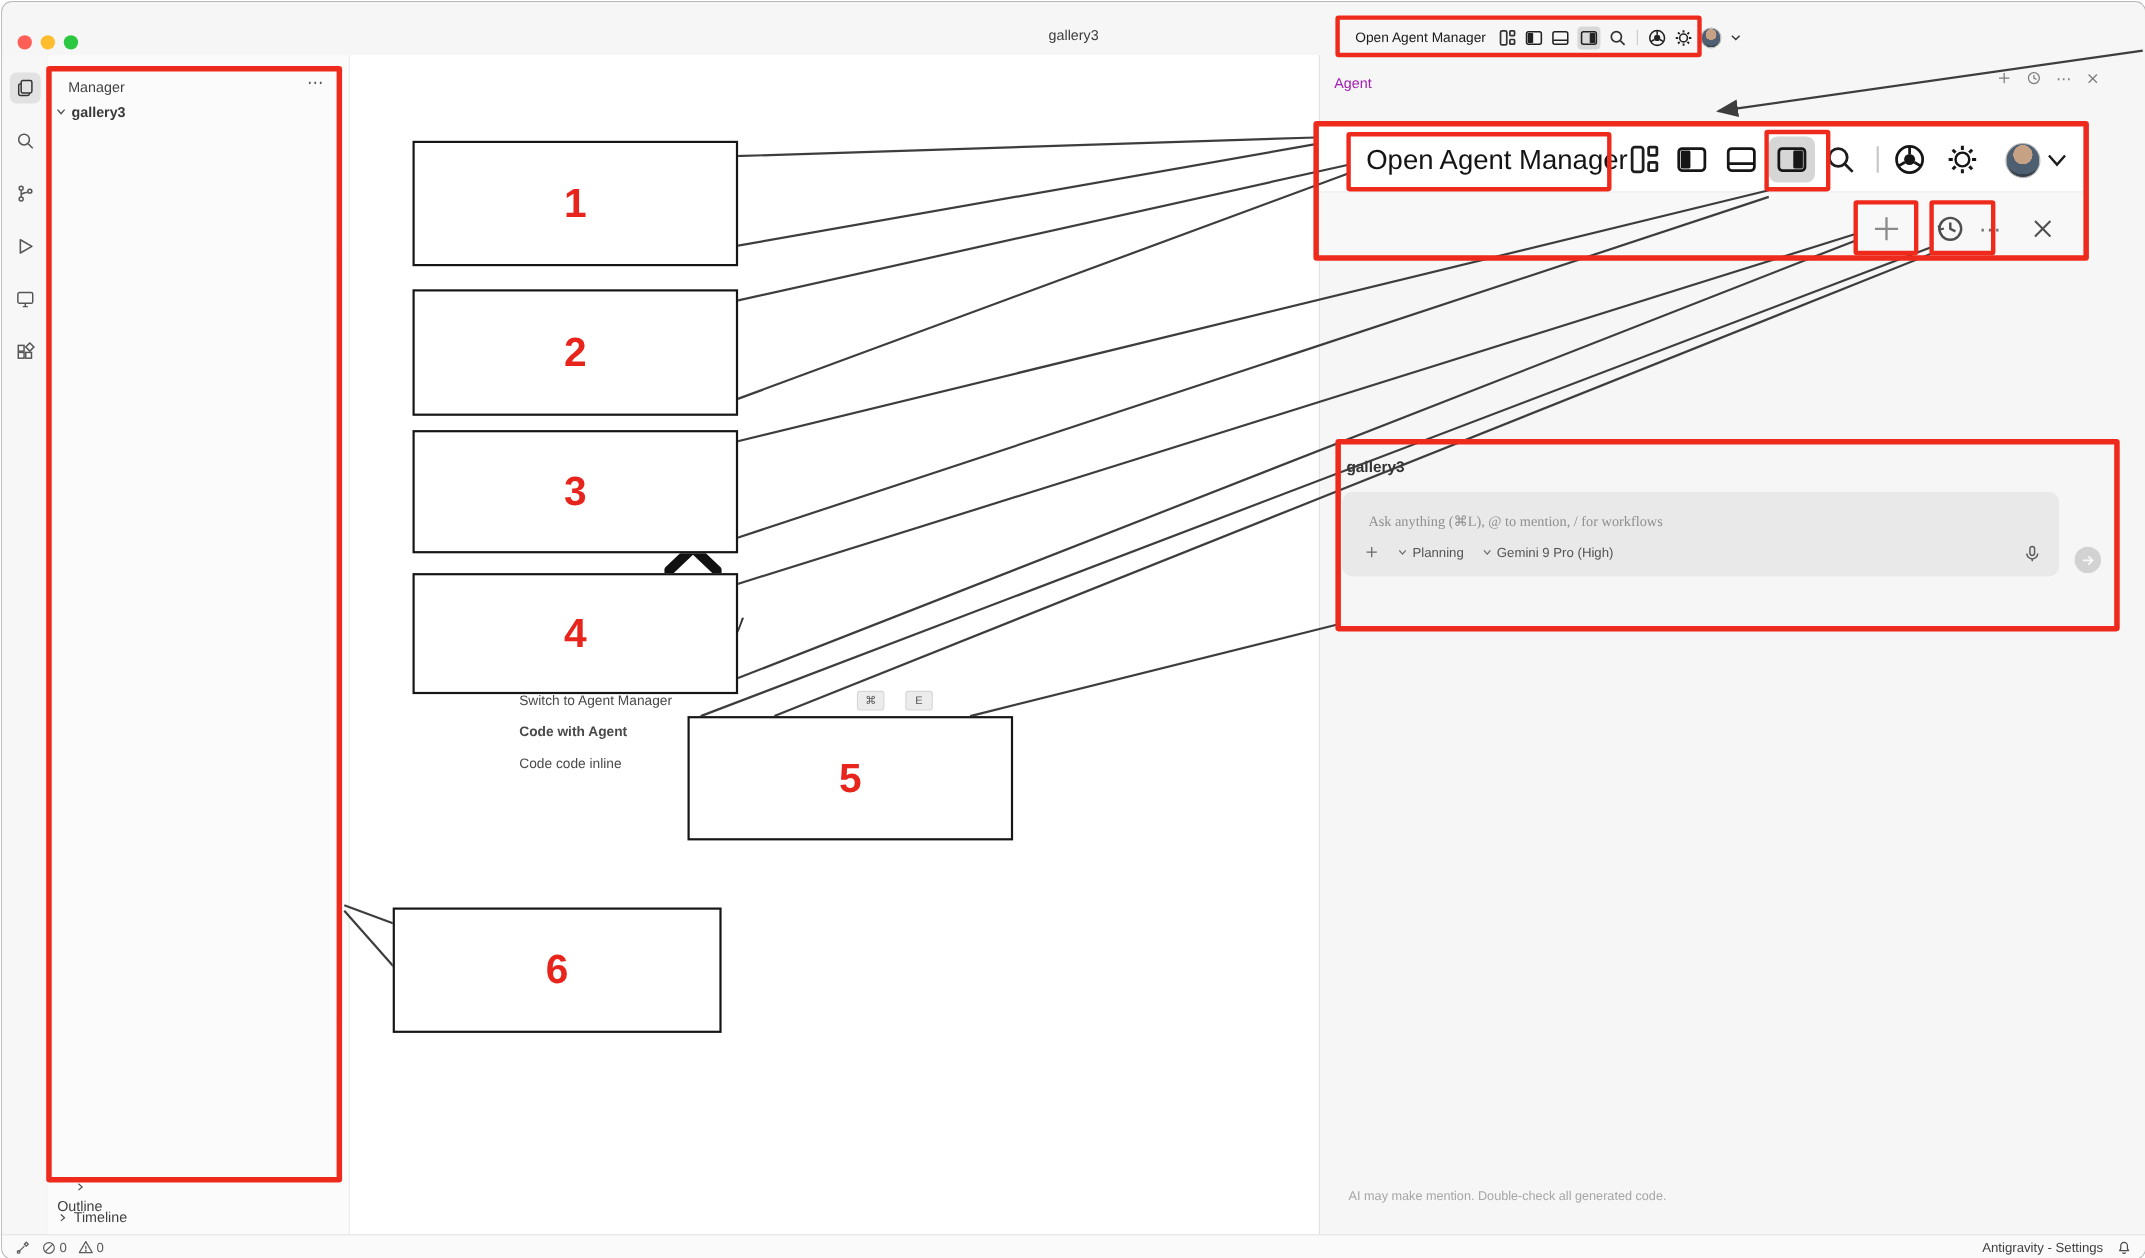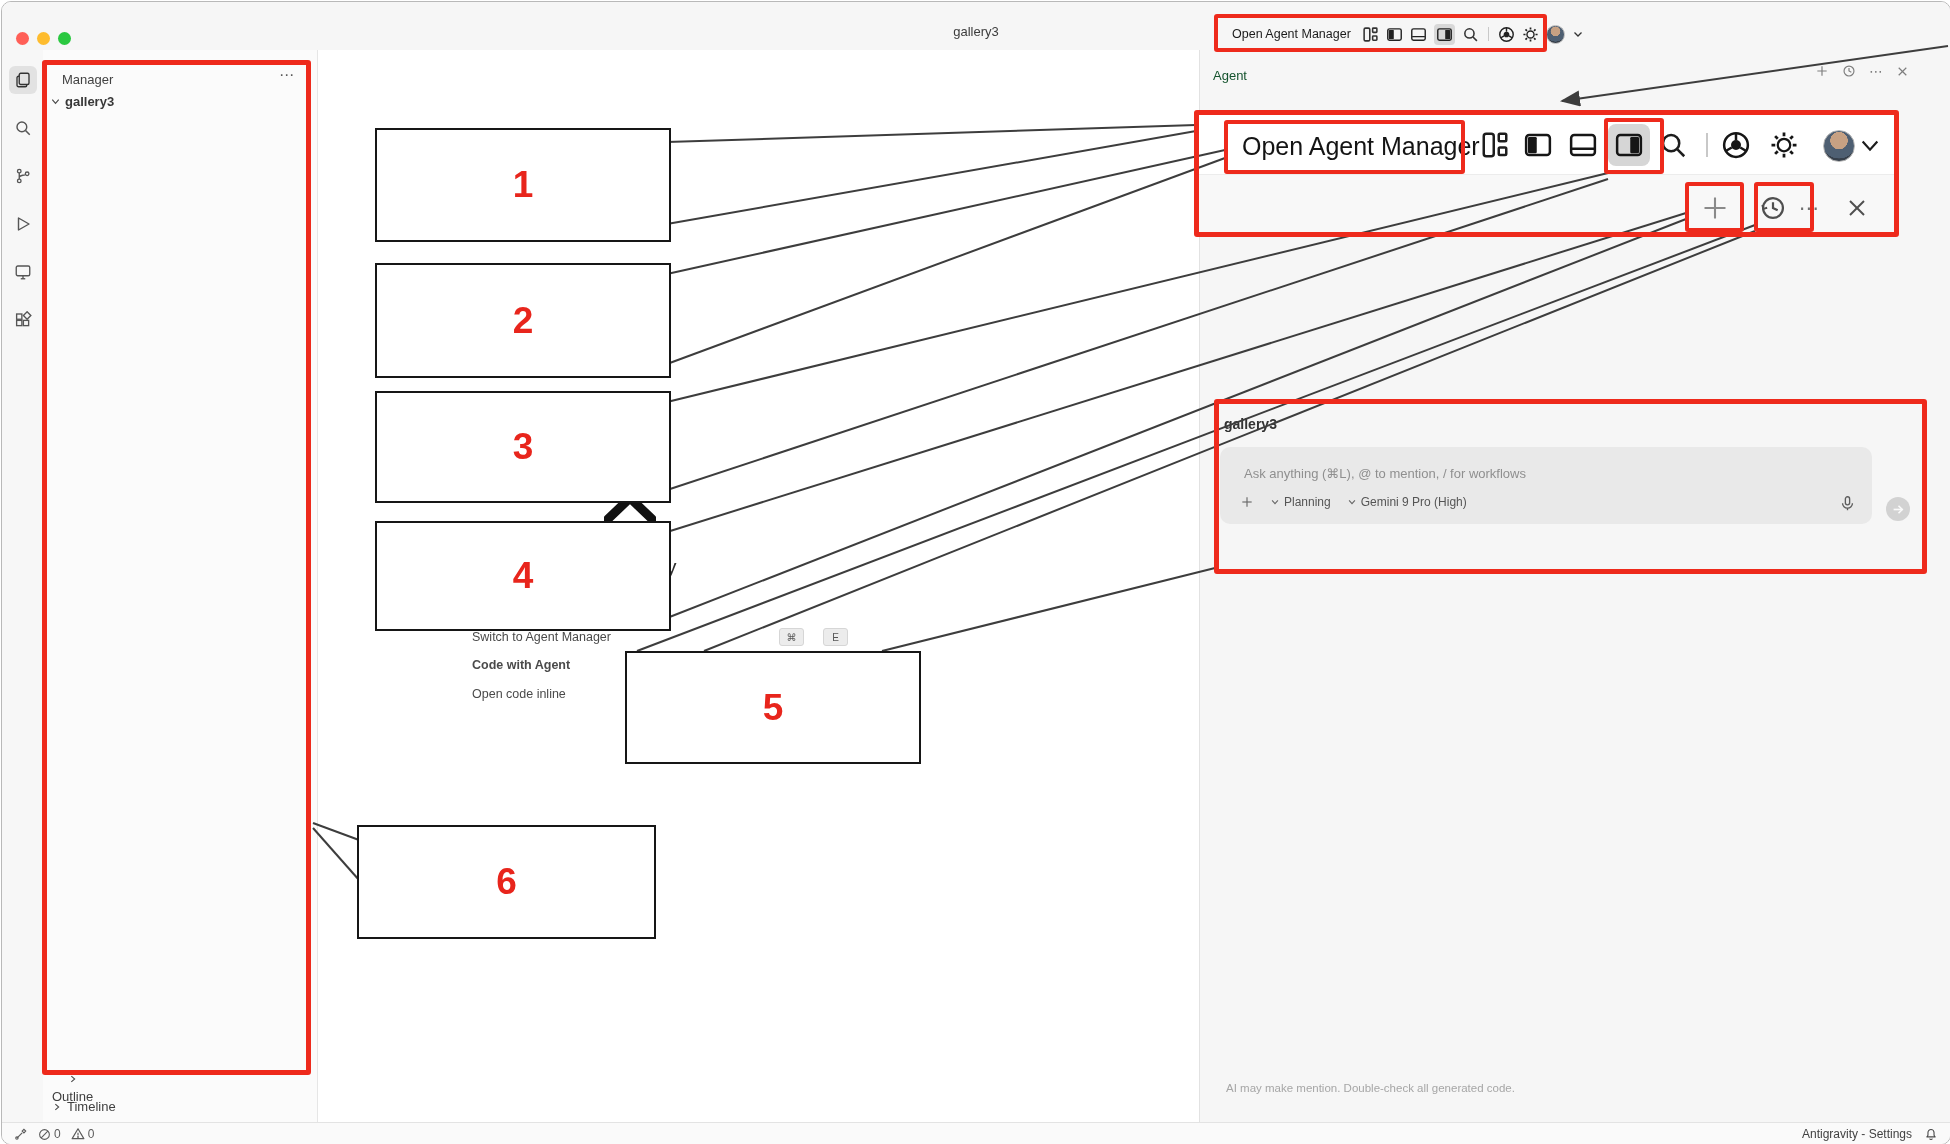--- a/index.html
+++ b/index.html
@@ -34,35 +34,35 @@
   .sb-bottom-item{position:absolute;left:9px;display:flex;align-items:center;gap:5px;font-size:13px;color:#3f3f3f;}
   
   .editor{position:absolute;left:316px;top:48px;width:881px;height:1072px;background:#ffffff;}
   .logo-caret{position:absolute;}
   .word-tail{position:absolute;font-size:21px;color:#2f2f2f;}
   .welcome-row{position:absolute;display:flex;align-items:center;gap:19px;font-size:12.5px;color:#4a4a4a;}
   .keycap{display:inline-flex;align-items:center;justify-content:center;min-width:17px;height:16px;padding:0 3px;
           background:#ececec;border:1px solid #d6d6d6;border-radius:3px;font-size:10px;color:#555;}
   
   .agentpanel{position:absolute;left:1197px;top:48px;width:751px;height:1072px;background:#f6f6f6;border-left:1px solid #e2e2e2;}
-  .ap-title{position:absolute;left:13px;top:18px;font-size:13px;color:#14532d;}
+  .ap-title{position:absolute;left:13px;top:18px;font-size:13px;color:#a21caf;}
   .ap-header-icons{position:absolute;right:42px;top:14px;display:flex;align-items:center;gap:13px;color:#7e7e7e;}
   .ap-footer{position:absolute;left:26px;top:1032px;font-size:11.5px;color:#a6a6a6;}
   
   .mag-strip{position:absolute;left:1196px;top:110px;width:700px;height:123px;background:#ffffff;}
   .mag-strip .row2{position:absolute;left:0;top:62px;width:100%;height:61px;background:#f8f8f8;border-top:1px solid #ececec;}
   .mag-label{position:absolute;left:1240px;top:130px;font-size:25px;color:#141414;white-space:nowrap;}
   .hl-lg{position:absolute;background:#d6d6d6;border-radius:8px;}
   .avatar-lg{position:absolute;width:30px;height:30px;border-radius:50%;background:radial-gradient(circle at 50% 32%,#c7a183 0 34%,#4e5f72 35% 70%,#37404b 71%);border:1px solid #b5b5b5;}
   .mag-dots{position:absolute;font-size:20px;color:#6f6f6f;letter-spacing:2px;}
   
   .chat-title{position:absolute;left:1222px;top:414px;font-size:14px;font-weight:700;color:#333;}
   .chat-input{position:absolute;left:1218px;top:445px;width:652px;height:77px;background:#e9e9e9;border-radius:10px;}
   .chat-field{position:absolute;left:22px;top:18px;width:560px;border:none;background:transparent;outline:none;
-              font-size:13px;color:#6f6f6f;font-family:Liberation Sans, sans-serif;}
+              font-size:13px;color:#6f6f6f;font-family:Liberation Serif, serif;}
   .chat-field::placeholder{color:#8f8f8f;opacity:1;}
   .chat-toolbar{position:absolute;left:20px;top:48px;display:flex;align-items:center;gap:16px;color:#5c5c5c;}
   .chip{display:flex;align-items:center;gap:4px;font-size:12px;color:#555;}
   .send-btn{position:absolute;left:1884px;top:495px;width:24px;height:24px;border-radius:50%;background:#d2d2d2;
             display:flex;align-items:center;justify-content:center;}
   
   .statusbar{position:absolute;left:0;top:1120px;width:100%;height:22px;background:#fafafa;border-top:1px solid #e3e3e3;}
   .sb-left{position:absolute;left:12px;top:0;height:22px;display:flex;align-items:center;gap:10px;color:#5b5b5b;font-size:12px;}
   .sb-right{position:absolute;right:12px;top:0;height:22px;display:flex;align-items:center;gap:12px;color:#424242;font-size:12px;}
   .stat-pair{display:flex;align-items:center;gap:3px;}
@@ -230,21 +230,21 @@
       <div class="welcome-row" style="left:154px;top:578px;">
         <span>Switch to Agent Manager</span>
         <span style="width:130px;"></span>
         <span class="keycap">⌘</span>
         <span class="keycap">E</span>
       </div>
       <div class="welcome-row" style="left:154px;top:608px;font-weight:bold;">
         <span>Code with Agent</span>
       </div>
       <div class="welcome-row" style="left:154px;top:637px;">
-        <span>Open code inline</span>
+        <span>Code code inline</span>
       </div>
     </div>
 
     <div class="agentpanel">
       <div class="ap-title">Agent</div>
       <div class="ap-header-icons">
         <span class="ico">
           <svg width="14" height="14" viewBox="0 0 24 24" stroke="#7e7e7e" stroke-width="2">
               <line x1="12" y1="4" x2="12" y2="20"></line>
               <line x1="4" y1="12" x2="20" y2="12"></line>

